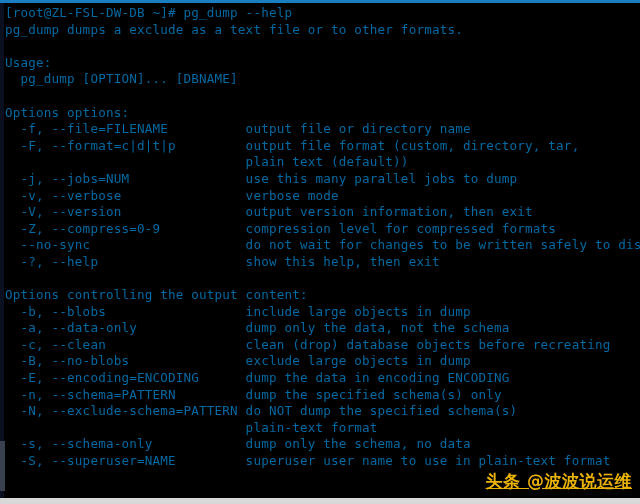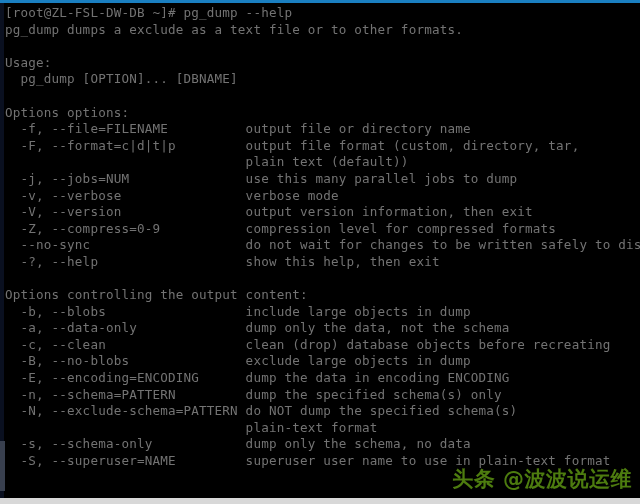--- a/index.html
+++ b/index.html
@@ -72,41 +72,42 @@
     padding: 2px 0 0 5px;
     box-sizing: border-box;
     background: #000000;
     z-index: 2;
   }
 
   .line {
     height: 16.6px;
     line-height: 16.6px;
     font-size: 12.6px;
-    color: #737373;
+    color: #0369a1;
     white-space: pre;
     letter-spacing: 0.18px;
     font-family: "DejaVu Sans Mono", "Liberation Mono", monospace;
   }
 
   .line.blank {
     color: transparent;
   }
 
   .watermark {
     position: absolute;
     right: 8px;
     bottom: 11px;
     font-family: "DejaVu Sans", "Liberation Sans", sans-serif;
-    font-size: 21px;
+    font-size: 17px;
     font-weight: bold;
-    color: #4d7c0f;
+    color: #eab308;
     letter-spacing: 0.5px;
     white-space: nowrap;
     z-index: 6;
+    text-decoration: underline;
   }
 </style>
 </head>
 <body>
 
 <div id="screen">
 
   <div class="top-accent"></div>
 
   <div class="left-gutter"></div>

